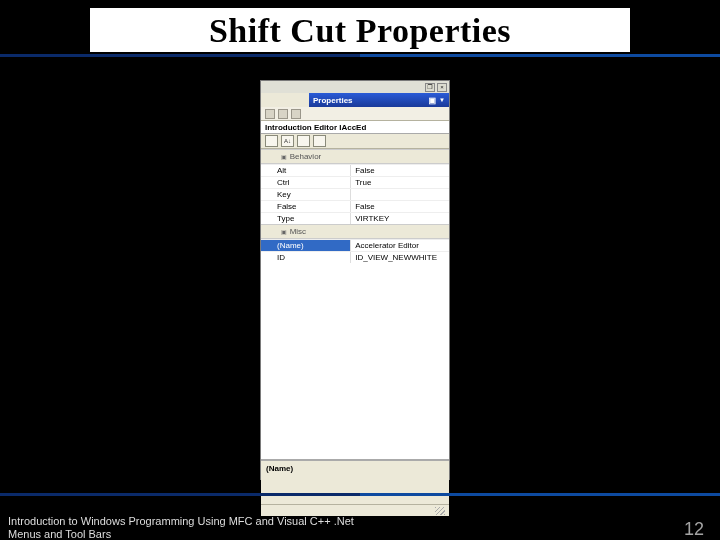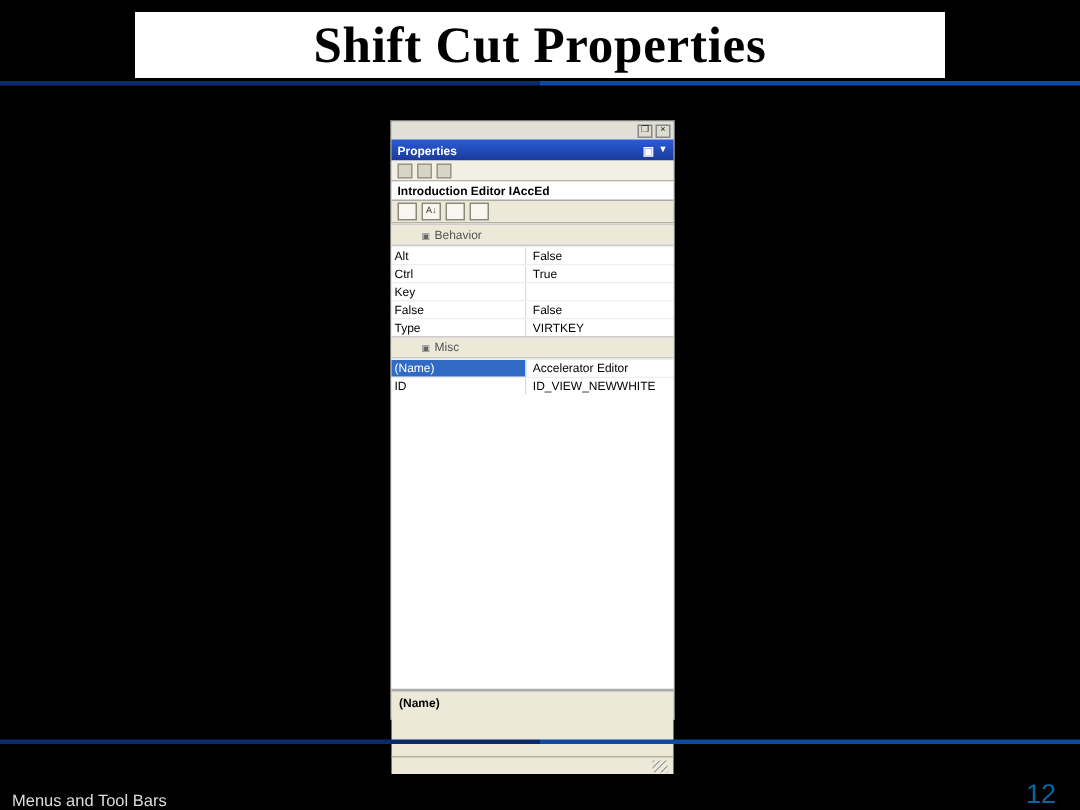--- a/index.html
+++ b/index.html
@@ -48,21 +48,21 @@
   bottom: 6px;
   color: #ddd;
   font-size: 11px;
   line-height: 1.25;
   font-family: Tahoma, Arial, sans-serif;
 }
 .pagenum {
   position: absolute;
   right: 16px;
   bottom: 8px;
-  color: #0369a1;
+  color: #a3a3a3;
   font-size: 18px;
   font-family: Tahoma, Arial, sans-serif;
 }
 .panel-shell {
   position: absolute;
   left: 260px;
   top: 72px;
   width: 190px;
   height: 400px;
   background: #ece9d8;
@@ -91,20 +91,21 @@
 .prop-header {
   background: linear-gradient(to bottom, #2a5bd7, #1a3a9a);
   color: #fff;
   height: 14px;
   display: flex;
   align-items: center;
   justify-content: space-between;
   padding: 0 4px;
   font-size: 8px;
   font-weight: bold;
+  margin-left: 48px;
 }
 .prop-header .right {
   display: flex; align-items: center; gap: 3px;
 }
 .prop-header .arrow { font-size: 6px; }
 .prop-toolbar {
   height: 14px;
   background: #f2efe4;
   border-bottom: 1px solid #b5b29f;
   display: flex;
@@ -162,21 +163,21 @@
 }
 .group .chev { font-size: 6px; color: #666; }
 .row {
   display: flex;
   font-size: 8px;
   height: 12px;
   border-top: 1px solid #eee;
 }
 .cell-k {
   width: 48%;
-  padding-left: 2px;
+  padding-left: 16px;
   border-right: 1px solid #ddd;
   display: flex; align-items: center;
   background: #fff;
 }
 .cell-v {
   width: 52%;
   padding-left: 4px;
   display: flex; align-items: center;
   background: #fff;
 }
@@ -302,17 +303,18 @@
     </div>
 
     <div class="statusbar">
       <div class="grip"></div>
     </div>
   </div>
 
   <div class="accent-bar bottom"></div>
 
   <div class="footer">
+    <div>Introduction to Windows Programming Using MFC and Visual C++ .Net</div>
     <div>Menus and Tool Bars</div>
   </div>
 
   <div class="pagenum">12</div>
 </div>
 
 </body></html>

